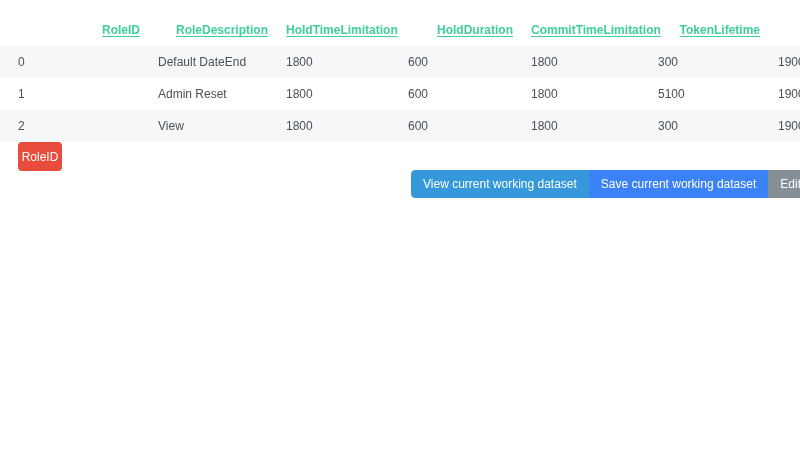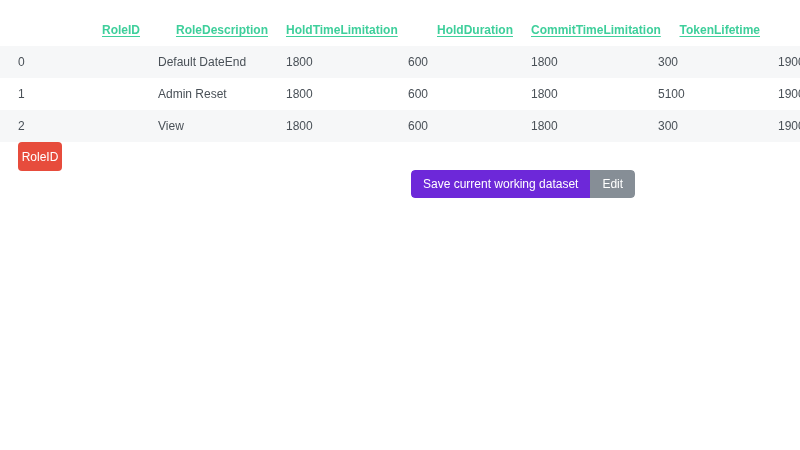--- a/index.html
+++ b/index.html
@@ -122,21 +122,21 @@
   .btn-group button.btn:first-child {
     border-top-left-radius: 4px;
     border-bottom-left-radius: 4px;
   }
   .btn-group button.btn:last-child {
     border-top-right-radius: 4px;
     border-bottom-right-radius: 4px;
   }
 
   .btn-view { background: #3498db; }
-  .btn-save { background: #6d28d9; }
+  .btn-save { background: #3b82f6; }
   .btn-edit { background: #868e96; }
 </style>
 </head>
 <body>
 
 <div class="page">
 
   <div class="table-wrap">
     <table class="data-table">
       <colgroup>
@@ -203,17 +203,18 @@
         </tr>
       </tbody>
     </table>
   </div>
 
   <div class="reset-row">
     <button class="btn btn-reset">RoleID</button>
   </div>
 
   <div class="btn-group">
+    <button class="btn btn-view">View current working dataset</button>
     <button class="btn btn-save">Save current working dataset</button>
     <button class="btn btn-edit">Edit</button>
   </div>
 
 </div>
 
 </body></html>

